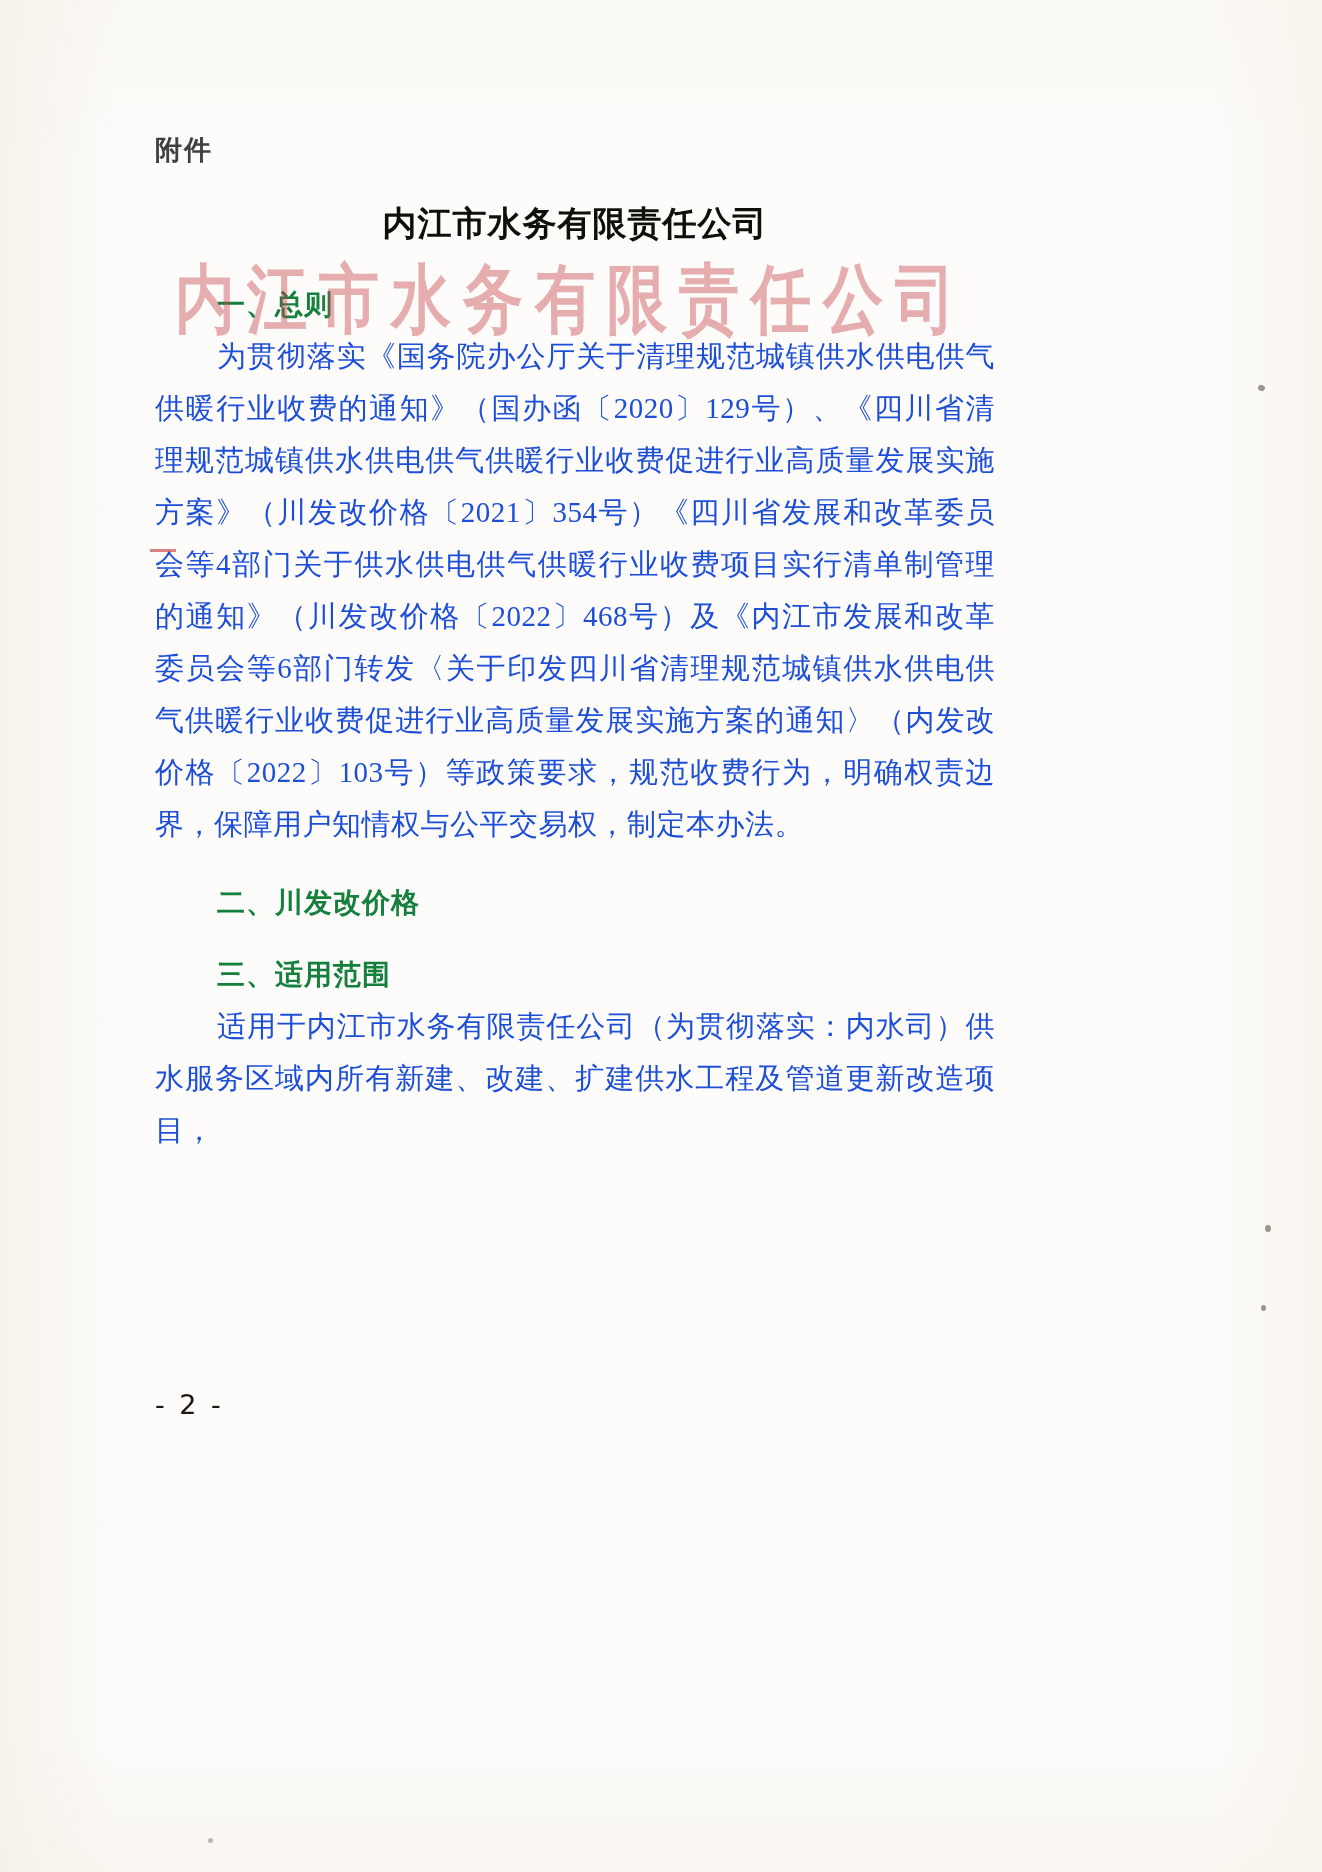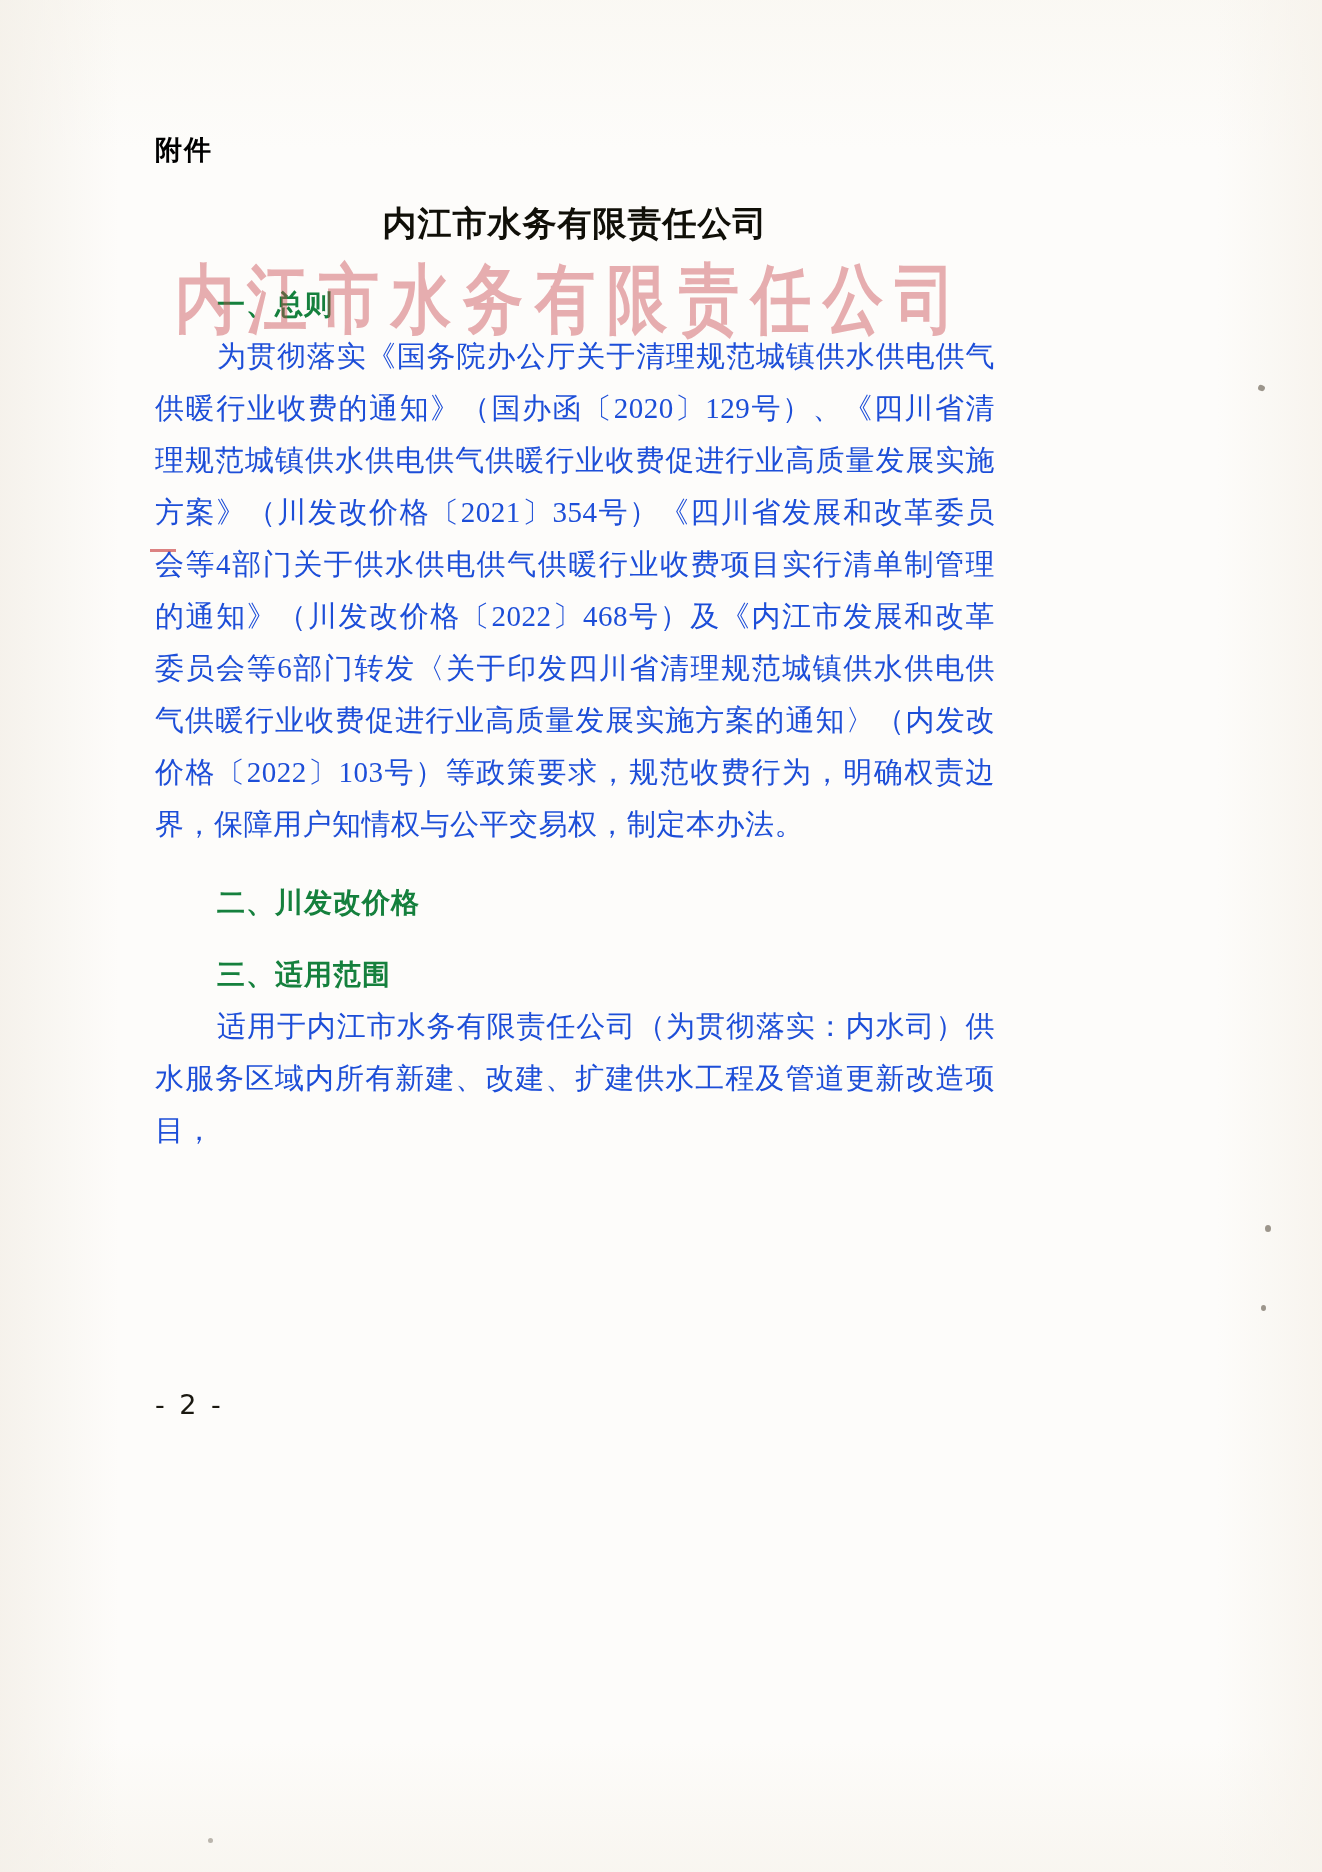--- a/index.html
+++ b/index.html
@@ -30,21 +30,21 @@
     position: absolute;
     left: 155px;
     top: 132px;
     width: 840px;
   }
   .attachment-label {
     font-family: "DejaVu Sans", "Liberation Sans", sans-serif;
     font-weight: bold;
     font-size: 27px;
     letter-spacing: 2px;
-    color: #000000;
+    color: #404040;
     margin: 0 0 26px 0;
   }
   .doc-title {
     text-align: center;
     font-family: "DejaVu Sans", "Liberation Sans", sans-serif;
     font-weight: bold;
     font-size: 34px;
     line-height: 58px;
     letter-spacing: 1px;
     color: #100f08;

